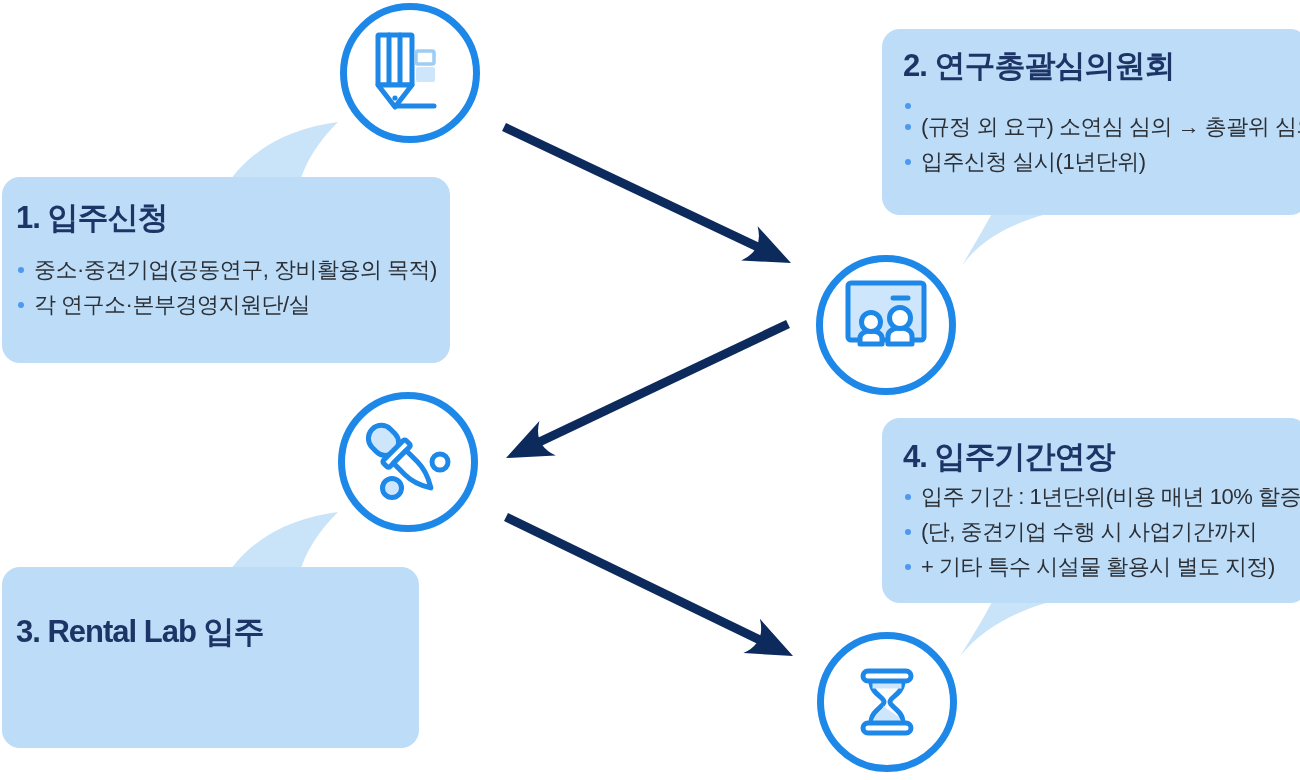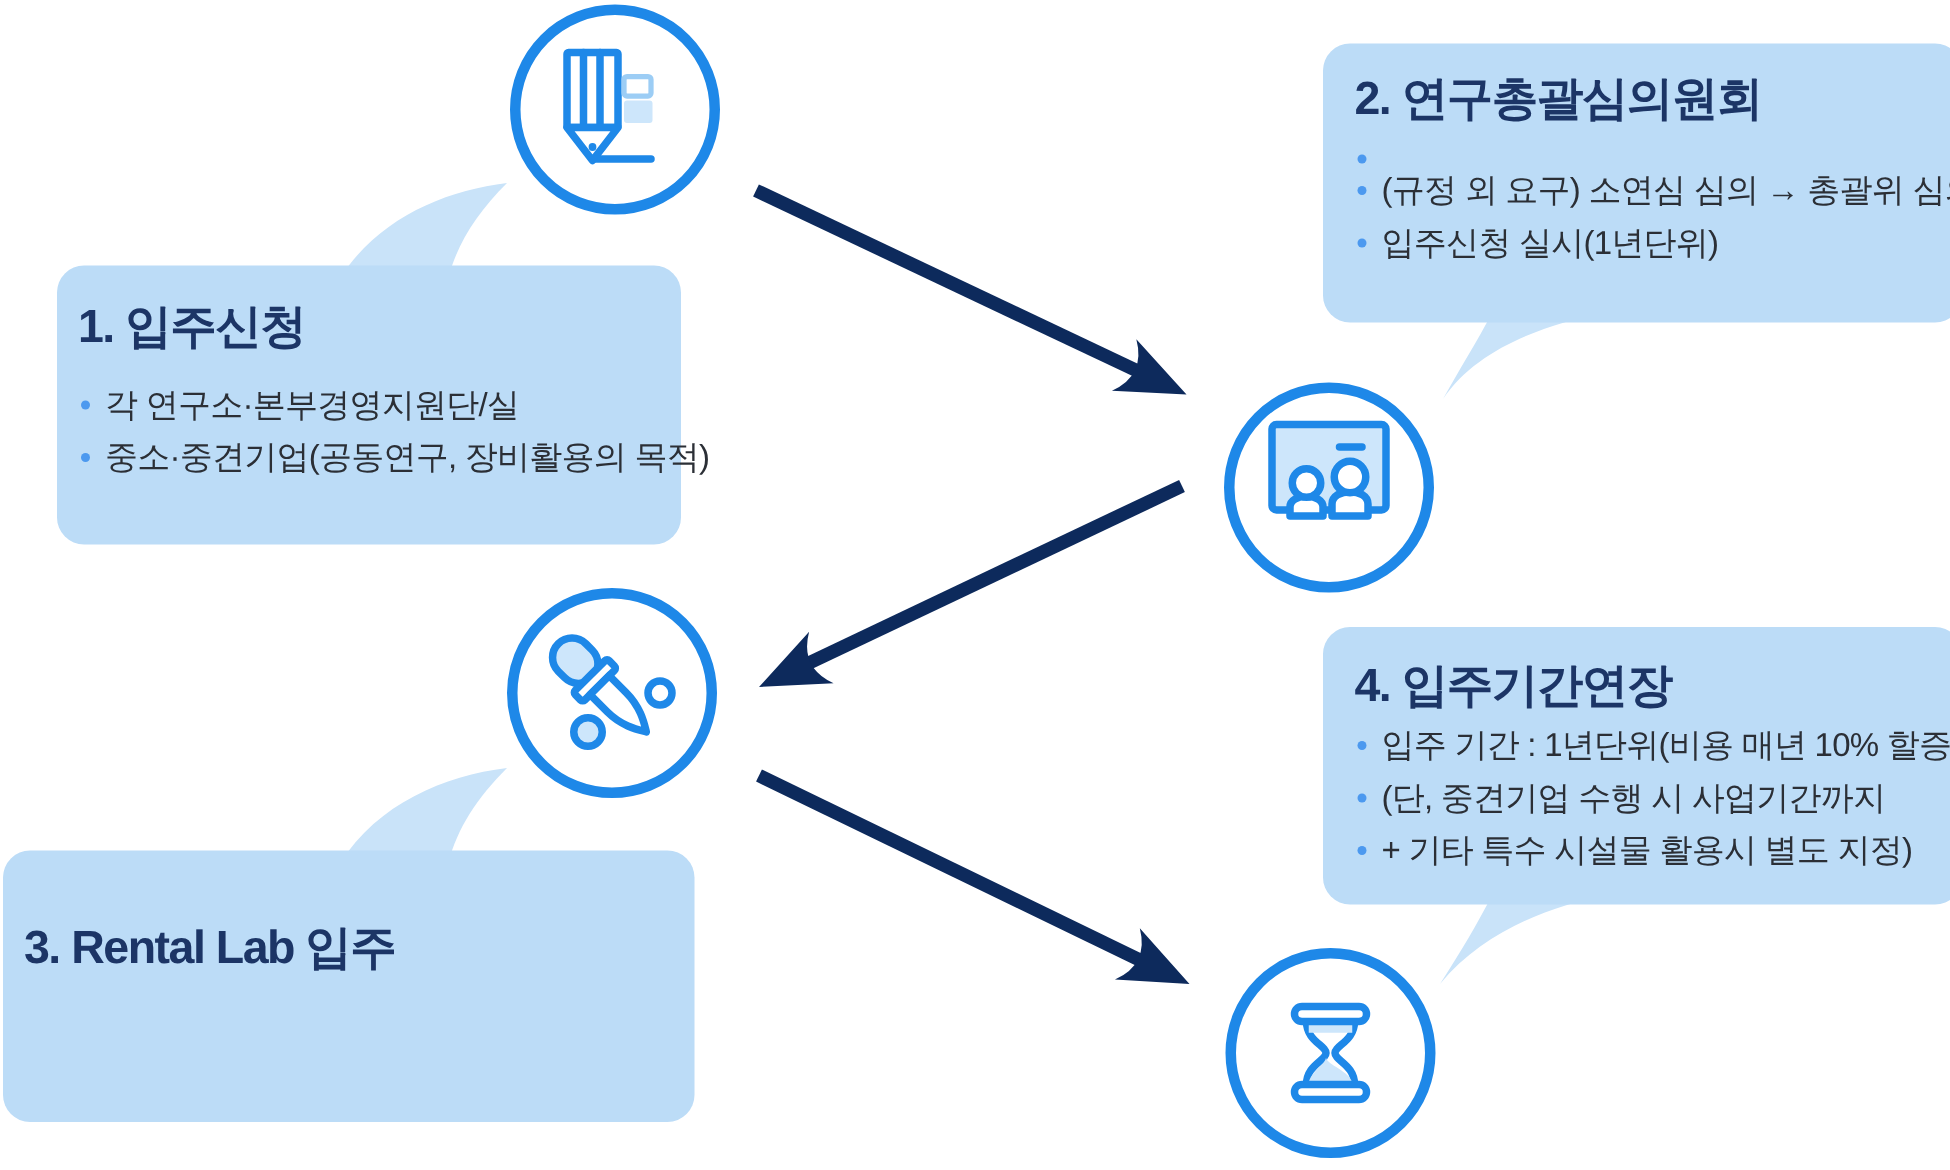--- a/index.html
+++ b/index.html
@@ -51,30 +51,30 @@
     <g>
       <line class="arrow-line" x1="788" y1="324" x2="533" y2="445"></line>
       <path class="arrow-head" transform="translate(506,458) rotate(154.6)" d="M0,0 L-46,-19 Q-30,0 -46,19 Z"></path>
     </g>
     <g>
       <line class="arrow-line" x1="506" y1="517" x2="766" y2="643"></line>
       <path class="arrow-head" transform="translate(793,656) rotate(25.84)" d="M0,0 L-46,-19 Q-30,0 -46,19 Z"></path>
     </g>
   </svg>
 
-  <div class="box cb-left" style="left:2px;top:177px;width:416px;height:186px;margin-left:36px;">
+  <div class="box cb-left" style="left:2px;top:177px;width:448px;height:186px;">
     <div class="title">1. 입주신청</div>
     <ul class="bullets">
       <li>
           <span class="dot"></span>
-          <span>각 연구소·본부경영지원단/실</span>
+          <span>중소·중견기업(공동연구, 장비활용의 목적)</span>
         </li>
       <li>
           <span class="dot"></span>
-          <span>중소·중견기업(공동연구, 장비활용의 목적)</span>
+          <span>각 연구소·본부경영지원단/실</span>
         </li>
     </ul>
   </div>
 
   <div class="box cb-right" style="left:882px;top:29px;width:426px;height:186px;">
     <div class="title">2. 연구총괄심의원회</div>
     <ul class="bullets">
       <li>
           <span class="dot"></span>
         </li>
@@ -82,21 +82,21 @@
           <span class="dot"></span>
           <span>(규정 외 요구) 소연심 심의 → 총괄위 심의</span>
         </li>
       <li>
           <span class="dot"></span>
           <span>입주신청 실시(1년단위)</span>
         </li>
     </ul>
   </div>
 
-  <div class="box cb-left" style="left:2px;top:567px;width:461px;height:181px;">
+  <div class="box cb-left" style="left:2px;top:567px;width:417px;height:181px;">
     <div class="title" style="margin-top:46px;">3. Rental Lab 입주</div>
   </div>
 
   <div class="box cb-right" style="left:882px;top:418px;width:426px;height:185px;">
     <div class="title" style="margin-top:20px;">4. 입주기간연장</div>
     <ul class="bullets">
       <li>
           <span class="dot"></span>
           <span>입주 기간 : 1년단위(비용 매년 10% 할증)</span>
         </li>

